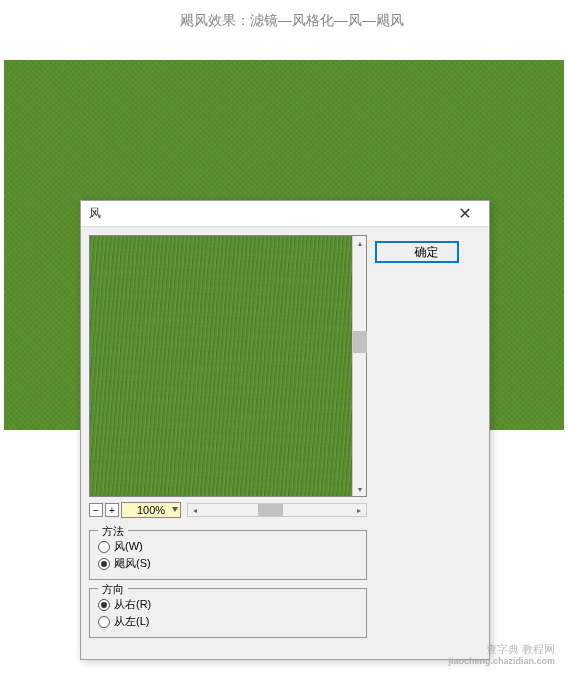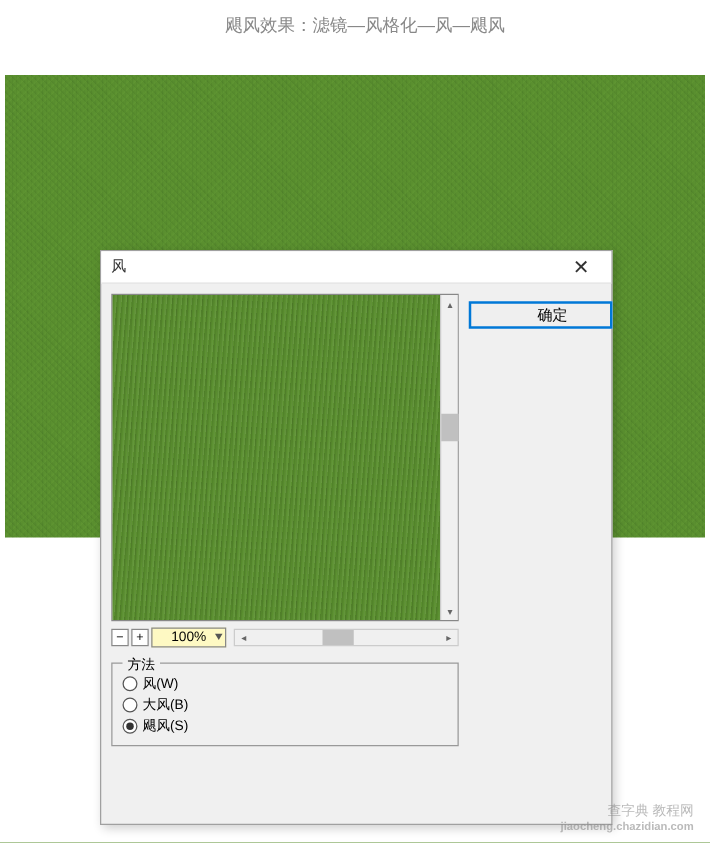--- a/index.html
+++ b/index.html
@@ -181,21 +181,21 @@
       height: 12px;
       background: #c0c0c0;
     }
     .buttons-col {
       display: flex;
       flex-direction: column;
       gap: 10px;
       padding-top: 6px;
     }
     .dlg-btn {
-      width: 115px;
+      width: 84px;
       height: 22px;
       background: #efefef;
       border: 1px solid #888;
       display: flex;
       align-items: center;
       justify-content: center;
       font-size: 12px;
       cursor: pointer;
       padding-left: 19px;
     }
@@ -304,28 +304,35 @@
   </div>
 
   <div class="groups">
     <div class="fieldset">
       <div class="legend">方法</div>
       <div class="radio-row">
         <div class="radio"></div>
         <span>风(W)</span>
       </div>
       <div class="radio-row">
-        <div class="radio"></div>
-        <span>大风(B)</span>
-      </div>
+        <div class="radio checked"></div>
+        <span>飓风(S)</span>
+      </div>
+    </div>
+
+    <div class="fieldset">
+      <div class="legend">方向</div>
       <div class="radio-row">
         <div class="radio checked"></div>
-        <span>飓风(S)</span>
-      </div>
-    </div>
-
+        <span>从右(R)</span>
+      </div>
+      <div class="radio-row">
+        <div class="radio"></div>
+        <span>从左(L)</span>
+      </div>
+    </div>
   </div>
 </div>
 
 <div class="watermark">
   <div>查字典 教程网</div>
   <div class="watermark-sub">jiaocheng.chazidian.com</div>
 </div>
 
 </body></html>

